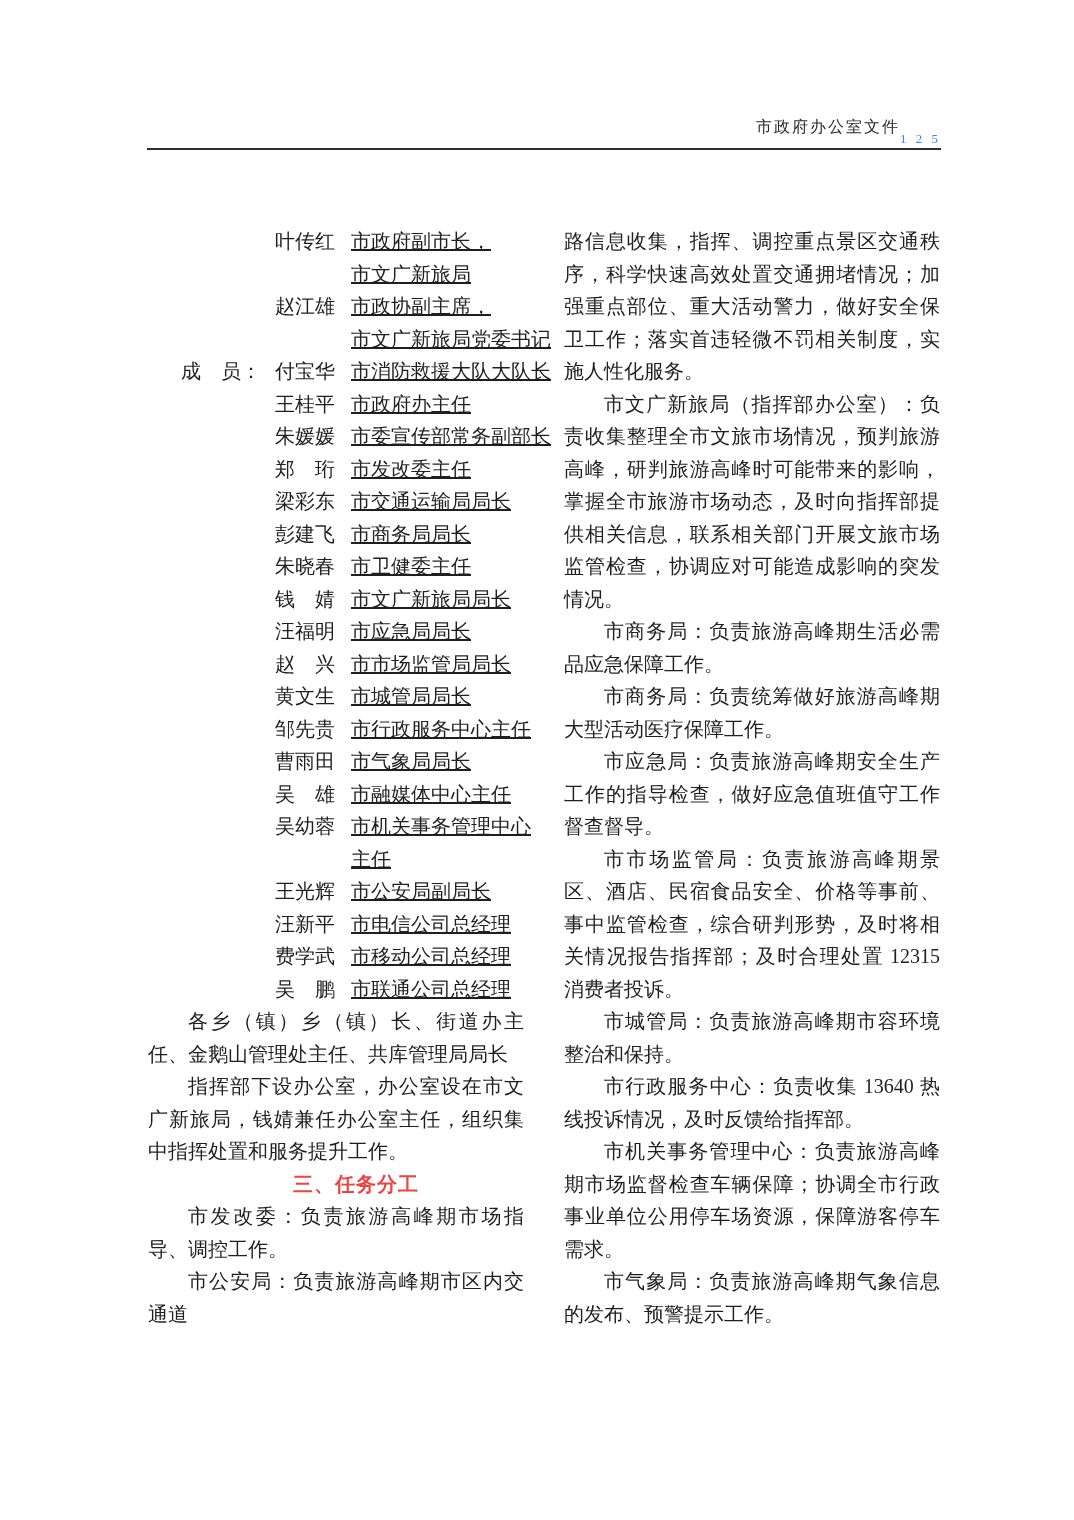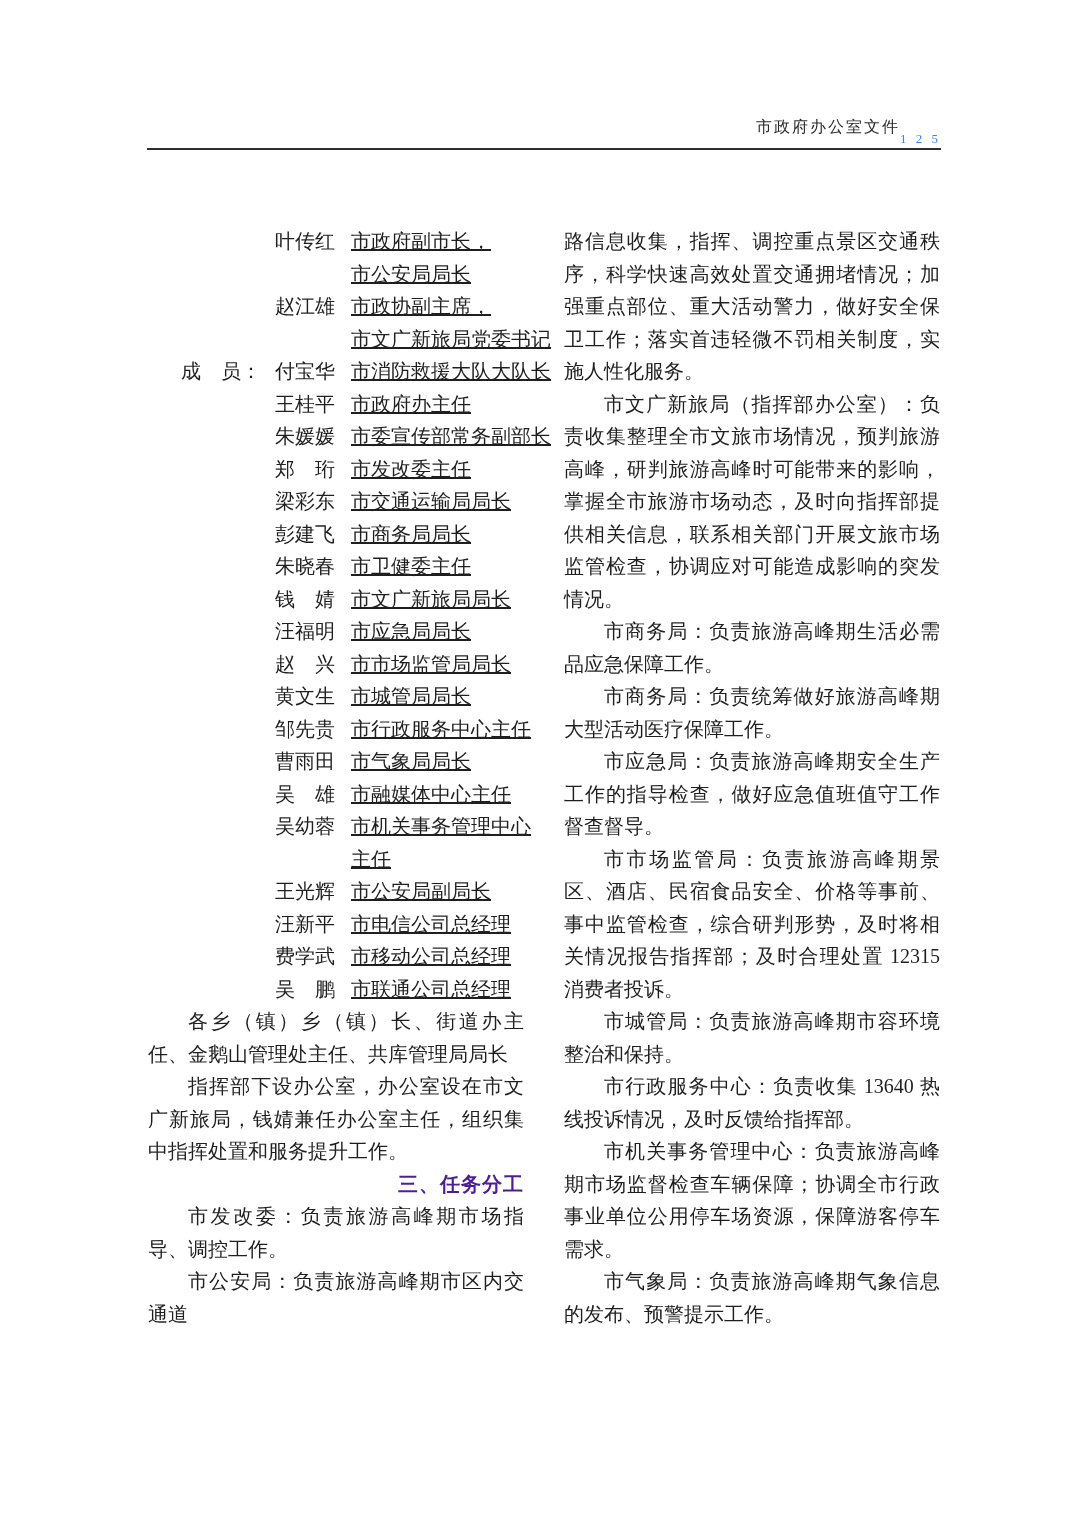--- a/index.html
+++ b/index.html
@@ -78,44 +78,44 @@
   p.para {
     margin: 0;
     text-align: justify;
     text-justify: inter-ideograph;
     text-indent: 2em;
   }
   p.para.flush { text-indent: 0; }
   p.para.heading {
     font-family: "Liberation Sans", "DejaVu Sans", sans-serif;
     font-weight: 600;
-    text-align: right;
+    text-align: center;
     letter-spacing: 1px;
-    color: #4c1d95;
+    color: #ef4444;
   }
 </style>
 </head>
 <body>
 
 <div class="page">
 
   <header class="page-header">
     <span class="doc-label">市政府办公室文件</span>
     <span class="page-number">1 2 5</span>
   </header>
 
   <main class="content">
     <div class="col" id="left-col">
       <div id="roster">
   <div class="roster-row">
     <span class="roster-label"></span>
     <span class="roster-name">叶传红</span>
     <span class="roster-titles">
               <span class="tline">市政府副市长，</span>
-              <span class="tline">市公安局局长</span>
+              <span class="tline">市文广新旅局</span>
             </span>
   </div>
 
   <div class="roster-row">
     <span class="roster-label"></span>
     <span class="roster-name">赵江雄</span>
     <span class="roster-titles">
               <span class="tline">市政协副主席，</span>
               <span class="tline">市文广新旅局党委书记</span>
             </span>

